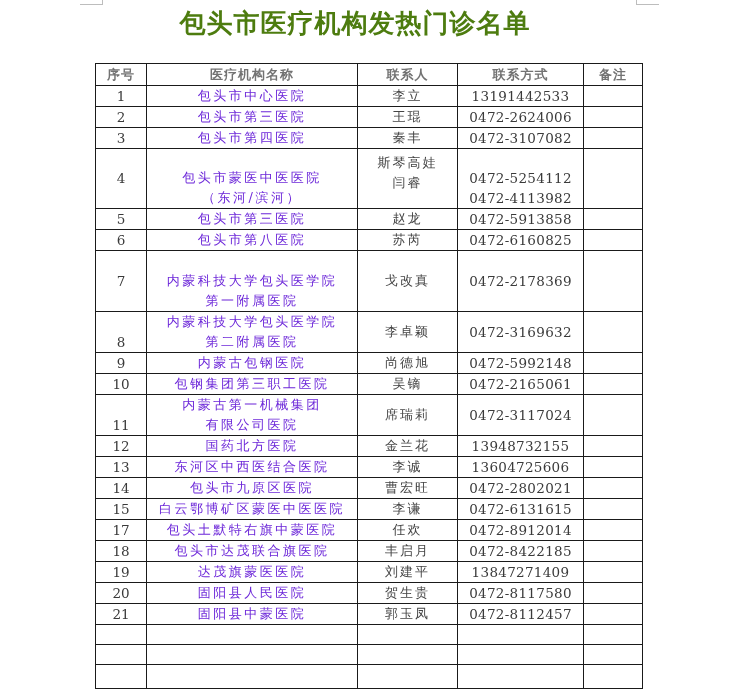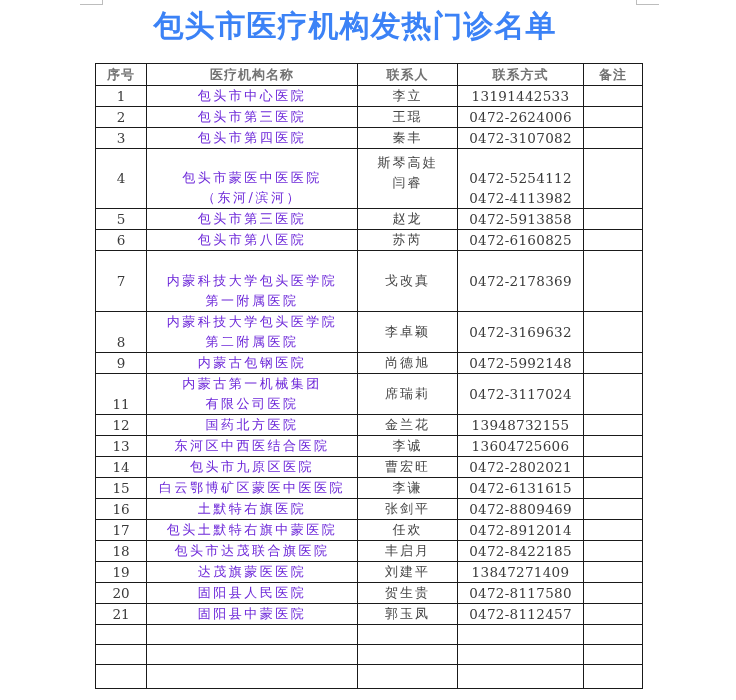--- a/index.html
+++ b/index.html
@@ -23,24 +23,24 @@
       border-bottom: 1px solid #bdbdbd;
     }
     .corner.left { left: 80px; border-right: 1px solid #bdbdbd; }
     .corner.right { left: 636px; border-left: 1px solid #bdbdbd; }
     .title {
       position: absolute;
       top: 6px;
       left: 0;
       width: 710px;
       text-align: center;
-      font-size: 30px;
+      font-size: 26px;
       font-weight: bold;
       letter-spacing: 1px;
-      color: #3b82f6;
+      color: #4d7c0f;
       font-family: "DejaVu Serif", "Liberation Serif", serif;
     }
     table {
       position: absolute;
       top: 63px;
       left: 95px;
       border-collapse: collapse;
       table-layout: fixed;
       width: 547px;
     }
@@ -214,20 +214,33 @@
           <span class="multi">内蒙古包钢医院</span>
         </td>
         <td class="contact">
           <span class="multi">尚德旭</span>
         </td>
         <td class="phone">
           <span class="multi">0472-5992148</span>
         </td>
         <td class="note"></td>
       </tr>
+      <tr style="height: 20px;">
+        <td class="no">10</td>
+        <td class="name">
+          <span class="multi">包钢集团第三职工医院</span>
+        </td>
+        <td class="contact">
+          <span class="multi">吴镝</span>
+        </td>
+        <td class="phone">
+          <span class="multi">0472-2165061</span>
+        </td>
+        <td class="note"></td>
+      </tr>
       <tr style="height: 41px;">
         <td class="no" style="vertical-align: bottom;">11</td>
         <td class="name" style="vertical-align: middle;">
           <span class="multi">内蒙古第一机械集团</span>
           <span class="multi">有限公司医院</span>
         </td>
         <td class="contact" style="vertical-align: middle;">
           <span class="multi">席瑞莉</span>
         </td>
         <td class="phone" style="vertical-align: middle;">
@@ -281,33 +294,20 @@
         </td>
         <td class="contact">
           <span class="multi">李谦</span>
         </td>
         <td class="phone">
           <span class="multi">0472-6131615</span>
         </td>
         <td class="note"></td>
       </tr>
       <tr style="height: 21px;">
-        <td class="no">16</td>
-        <td class="name">
-          <span class="multi">土默特右旗医院</span>
-        </td>
-        <td class="contact">
-          <span class="multi">张剑平</span>
-        </td>
-        <td class="phone">
-          <span class="multi">0472-8809469</span>
-        </td>
-        <td class="note"></td>
-      </tr>
-      <tr style="height: 21px;">
         <td class="no">17</td>
         <td class="name">
           <span class="multi">包头土默特右旗中蒙医院</span>
         </td>
         <td class="contact">
           <span class="multi">任欢</span>
         </td>
         <td class="phone">
           <span class="multi">0472-8912014</span>
         </td>

